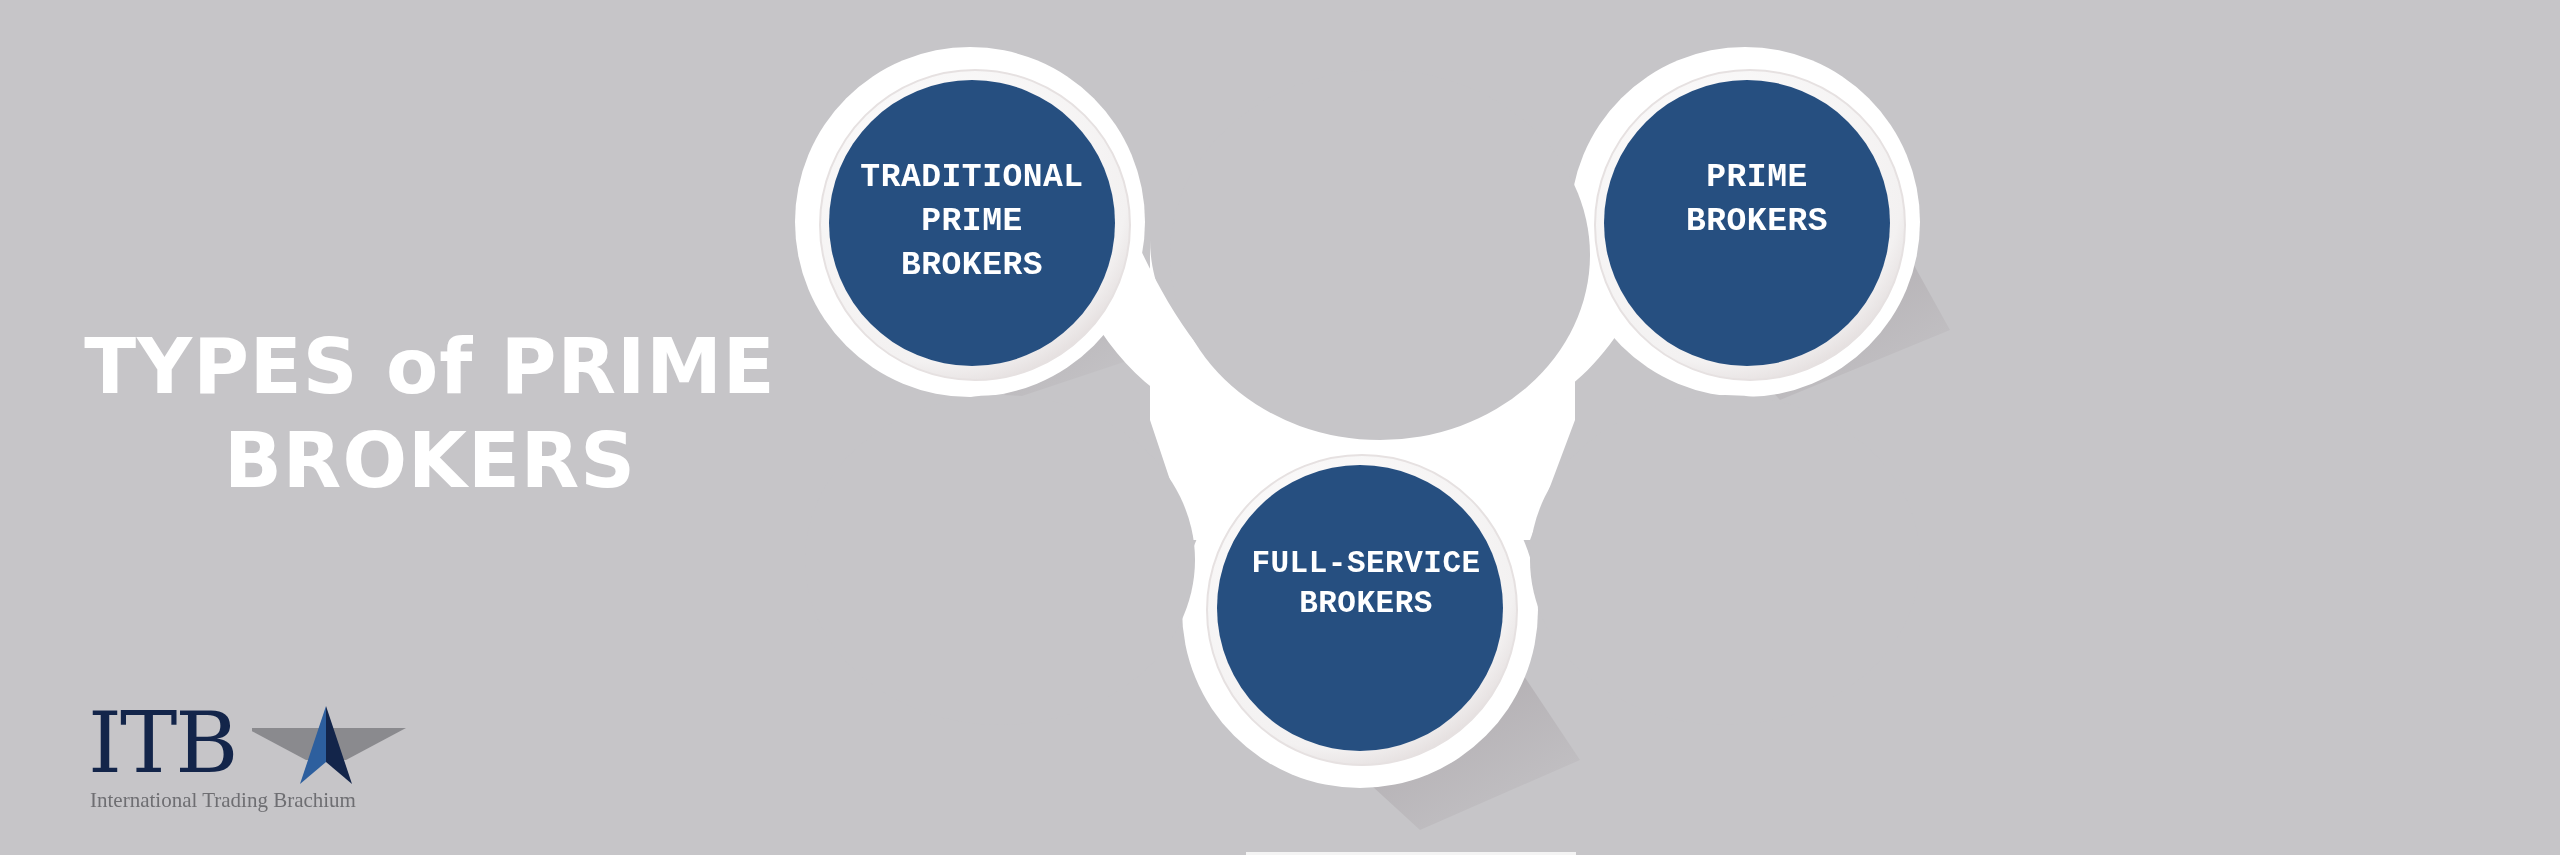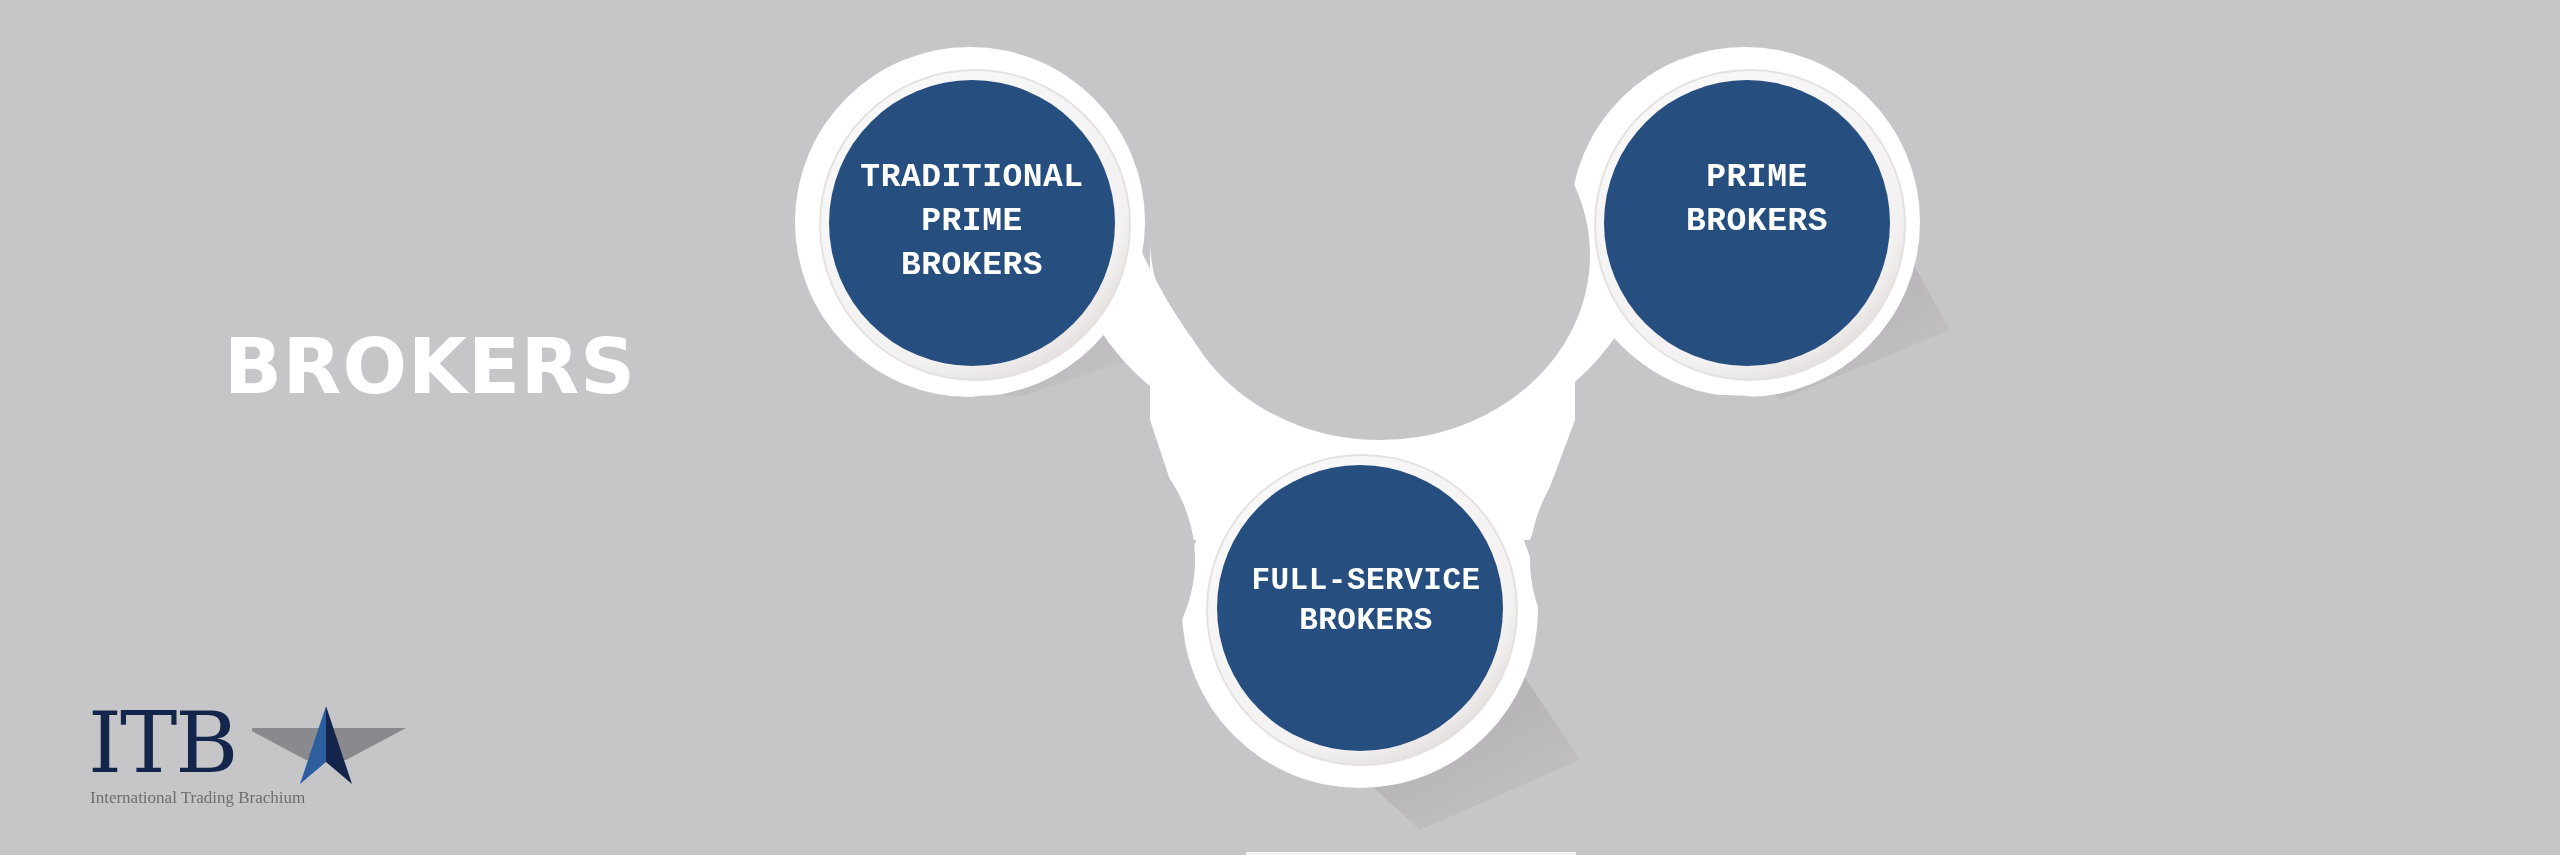--- a/index.html
+++ b/index.html
@@ -24,21 +24,21 @@
     }
     .node-label span { display: block; }
     .logo { position: absolute; left: 88px; top: 700px; width: 290px; height: 120px; }
     .logo-text {
       position: absolute; left: 0; top: 0;
       font-family: "DejaVu Serif", serif; font-size: 86px; line-height: 86px;
       color: #13254a; letter-spacing: -2px; transform: scaleY(0.98);
     }
     .logo-sub {
       position: absolute; left: 2px; top: 88px;
-      font-family: "Liberation Serif", serif; font-size: 17px; color: #6e6e72; white-space: nowrap;
+      font-family: "Liberation Serif", serif; font-size: 21px; color: #6e6e72; white-space: nowrap;
     }
     .logo-star { position: absolute; left: 164px; top: 0; width: 160px; height: 90px; }
     .bottom-bar { position: absolute; left: 1246px; top: 852px; width: 330px; height: 3px; background: #f4f4f4; }
   </style>
 </head>
 <body>
 
 <div class="stage">
   <svg width="2560" height="855" viewBox="0 0 2560 855" xmlns="http://www.w3.org/2000/svg">
     <defs>
@@ -81,35 +81,36 @@
 
     <g fill="#264f80">
       <circle cx="972" cy="223" r="143"></circle>
       <circle cx="1747" cy="223" r="143"></circle>
       <circle cx="1360" cy="608" r="143"></circle>
     </g>
   </svg>
 </div>
 
 <div class="title">
+  <span class="line">TYPES of PRIME</span>
   <span class="line">BROKERS</span>
 </div>
 
 <div class="node-label" style="left:832px; top:156px;">
   <span>TRADITIONAL</span>
   <span>PRIME</span>
   <span>BROKERS</span>
 </div>
 
 <div class="node-label" style="left:1617px; top:156px;">
   <span>PRIME</span>
   <span>BROKERS</span>
 </div>
 
-<div class="node-label" style="left:1226px; top:544px; font-size:31px; line-height:40px;margin-top:17px;">
+<div class="node-label" style="left:1226px; top:544px; font-size:31px; line-height:40px;">
   <span>FULL-SERVICE</span>
   <span>BROKERS</span>
 </div>
 
 <div class="logo">
   <div class="logo-text">ITB</div>
   <svg class="logo-star" viewBox="0 0 160 90" xmlns="http://www.w3.org/2000/svg">
     <polygon points="0,28 160,28 100,60 60,60" fill="#8a8a8e" transform="translate(-6,0)"></polygon>
     <polygon points="44,0 18,78 44,56" fill="#2d5f9e" transform="translate(30,6)"></polygon>
     <polygon points="44,0 70,78 44,56" fill="#13254a" transform="translate(30,6)"></polygon>

